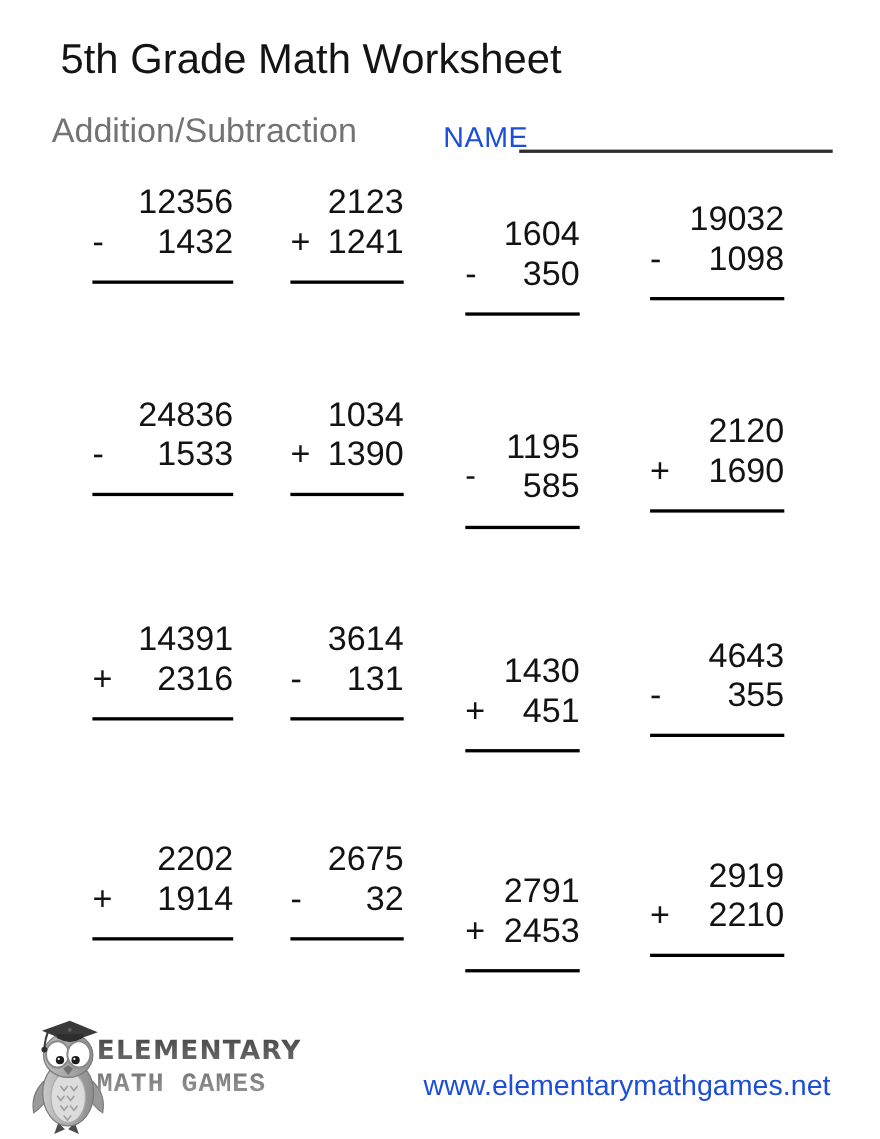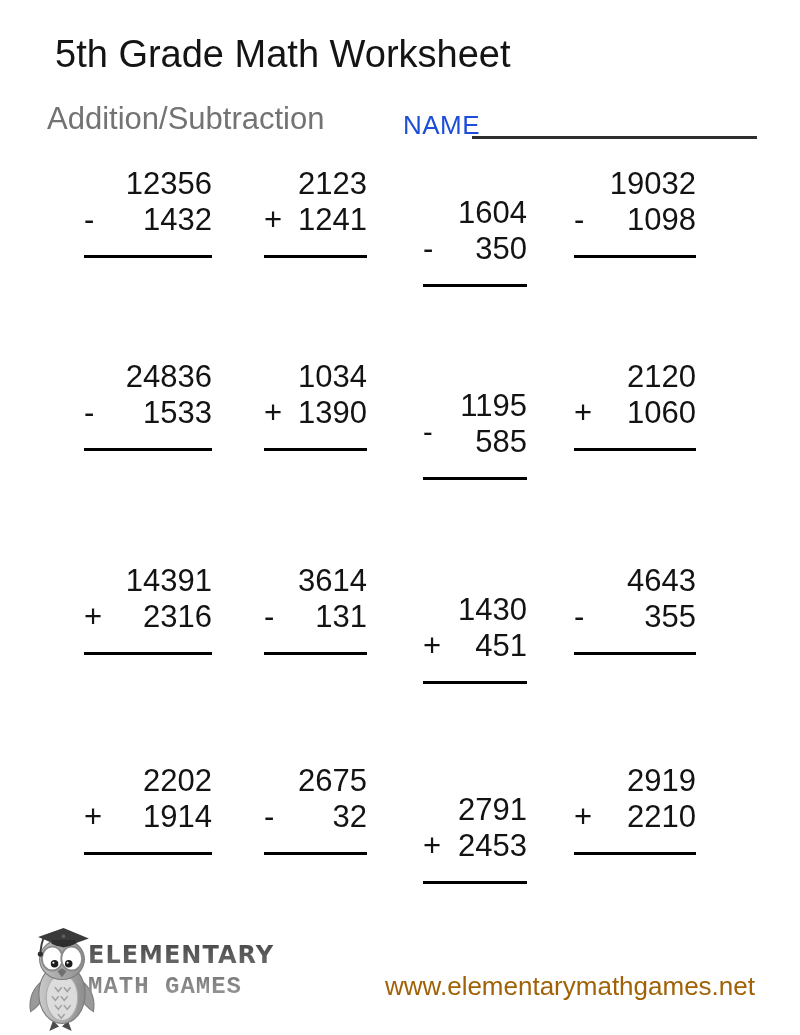--- a/index.html
+++ b/index.html
@@ -52,21 +52,21 @@
   }
 
   .r1 { top: 166px; }
   .r2 { top: 359px; }
   .r3 { top: 563px; }
   .r4 { top: 763px; }
 
   .c1 { right: 588px; min-width: 128px; }
   .c2 { right: 433px; min-width: 103px; }
   .c3 { right: 273px; min-width: 104px; margin-top: 29px; }
-  .c4 { right: 104px;  min-width: 122px; }
+  .c4 { right: 87px;  min-width: 122px; margin-top: 15px; }
 
   
   .owl { position: absolute; left: 24px; top: 922px; width: 76px; height: 112px; }
 
   .logo-text {
     position: absolute; left: 88px; top: 940px;
     font-family: "DejaVu Sans", sans-serif;
     font-weight: bold;
     color: #6a6a6a;
     line-height: 31px;
@@ -77,21 +77,21 @@
       -webkit-background-clip: text;
       background-clip: text;
       color: transparent;
     }
   }
   .logo-line1 { font-size: 24px; letter-spacing: 1px; }
   .logo-line2 { font-size: 24px; letter-spacing: 1px; font-family: Liberation Mono, monospace; }
 
   .website {
     position: absolute; right: 45px; top: 971px;
-    font-size: 26px; color: #a16207;
+    font-size: 26px; color: #1d4ed8;
   }
 </style>
 </head>
 <body>
 
 <div class="title">5th Grade Math Worksheet</div>
 <div class="subtitle">Addition/Subtraction</div>
 <div class="name-label">NAME</div>
 <div class="name-line"></div>
 
@@ -142,21 +142,21 @@
   <div class="top">1195</div>
   <div class="bottom">
       <span class="op" data-raised="true">-</span>
       <span class="num">585</span>
     </div>
 </div>
 <div class="problem r2 c4">
   <div class="top">2120</div>
   <div class="bottom">
       <span class="op">+</span>
-      <span class="num">1060</span>
+      <span class="num">1690</span>
     </div>
 </div>
 
 <div class="problem r3 c1">
   <div class="top">14391</div>
   <div class="bottom">
       <span class="op">+</span>
       <span class="num">2316</span>
     </div>
 </div>

